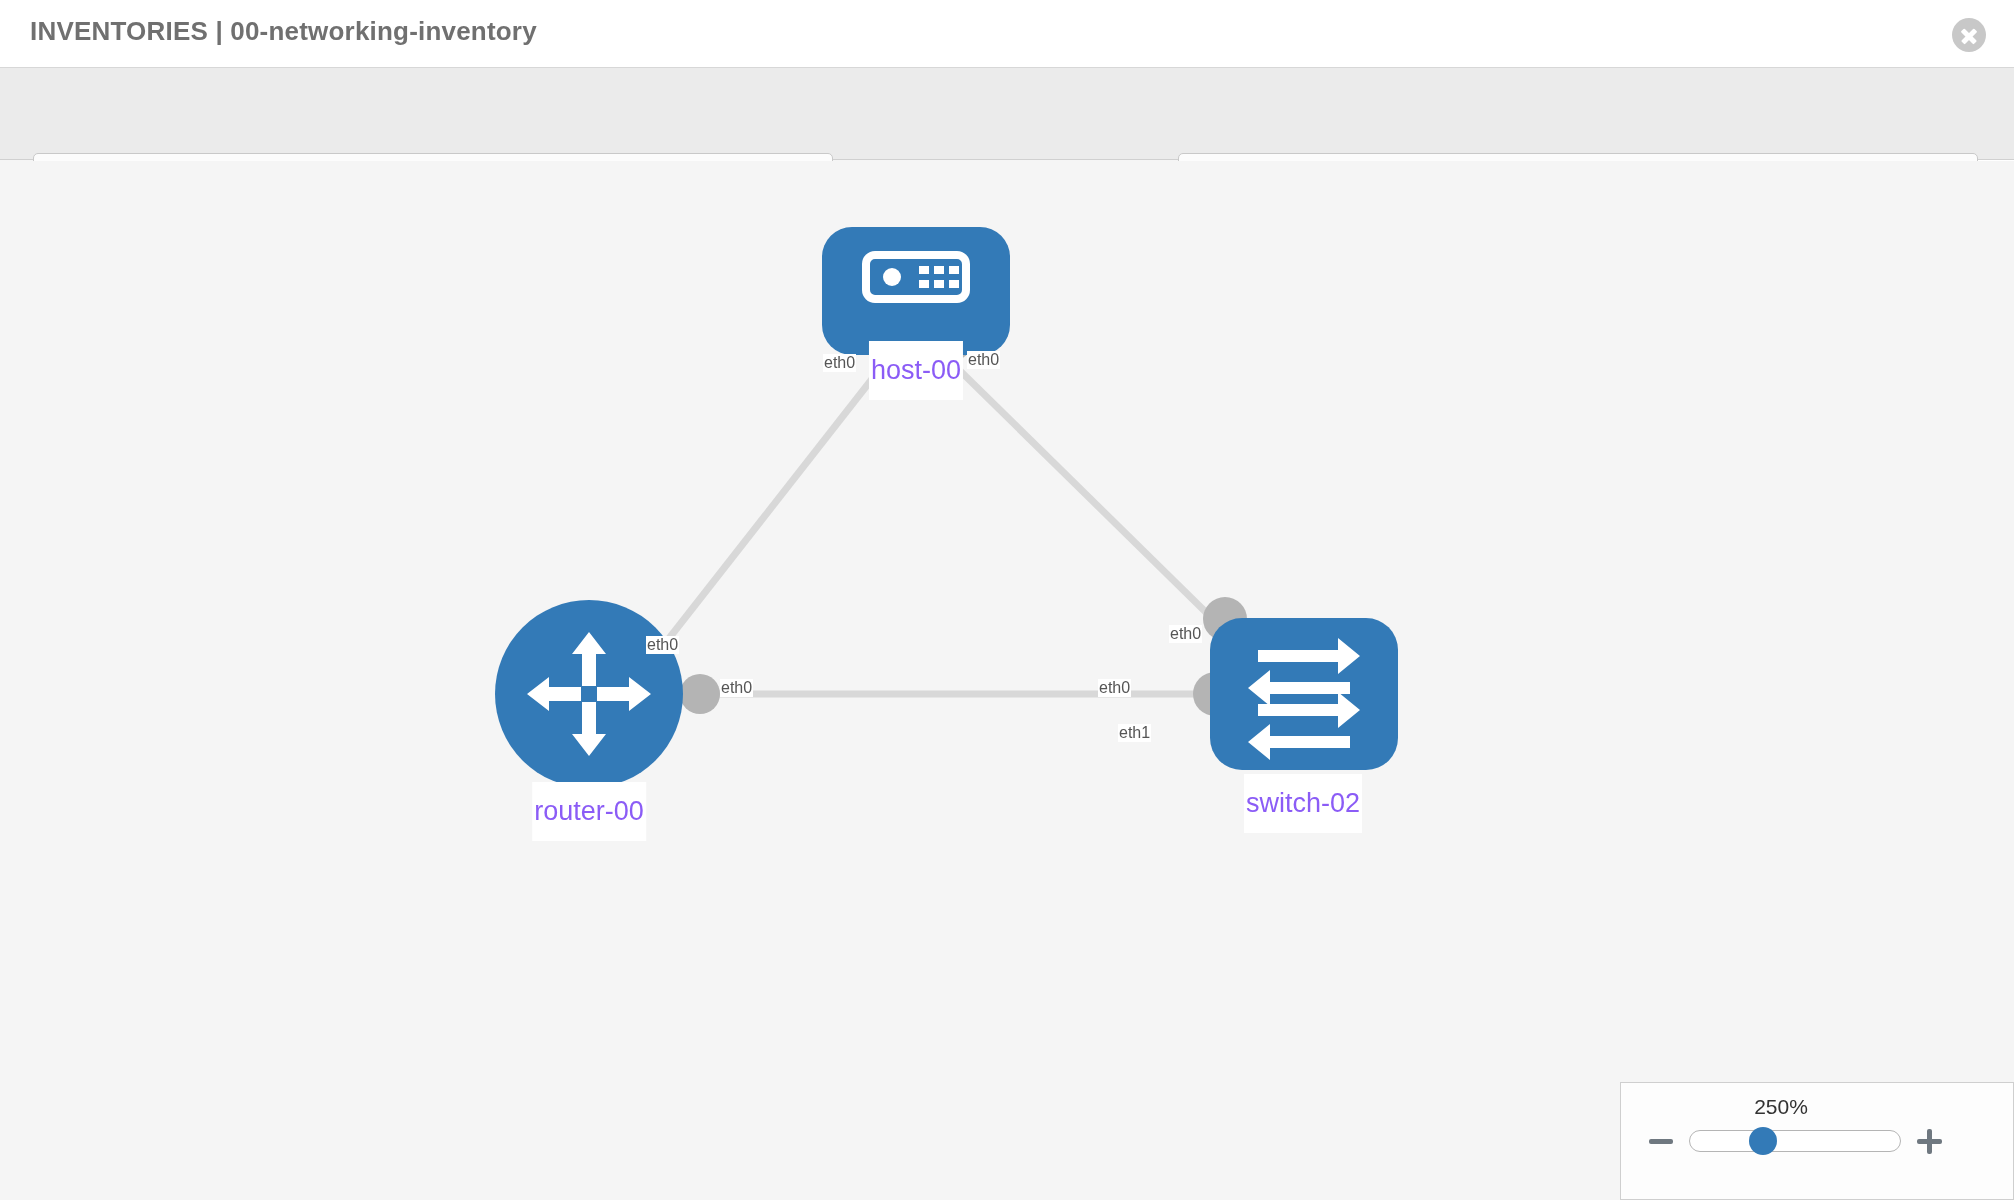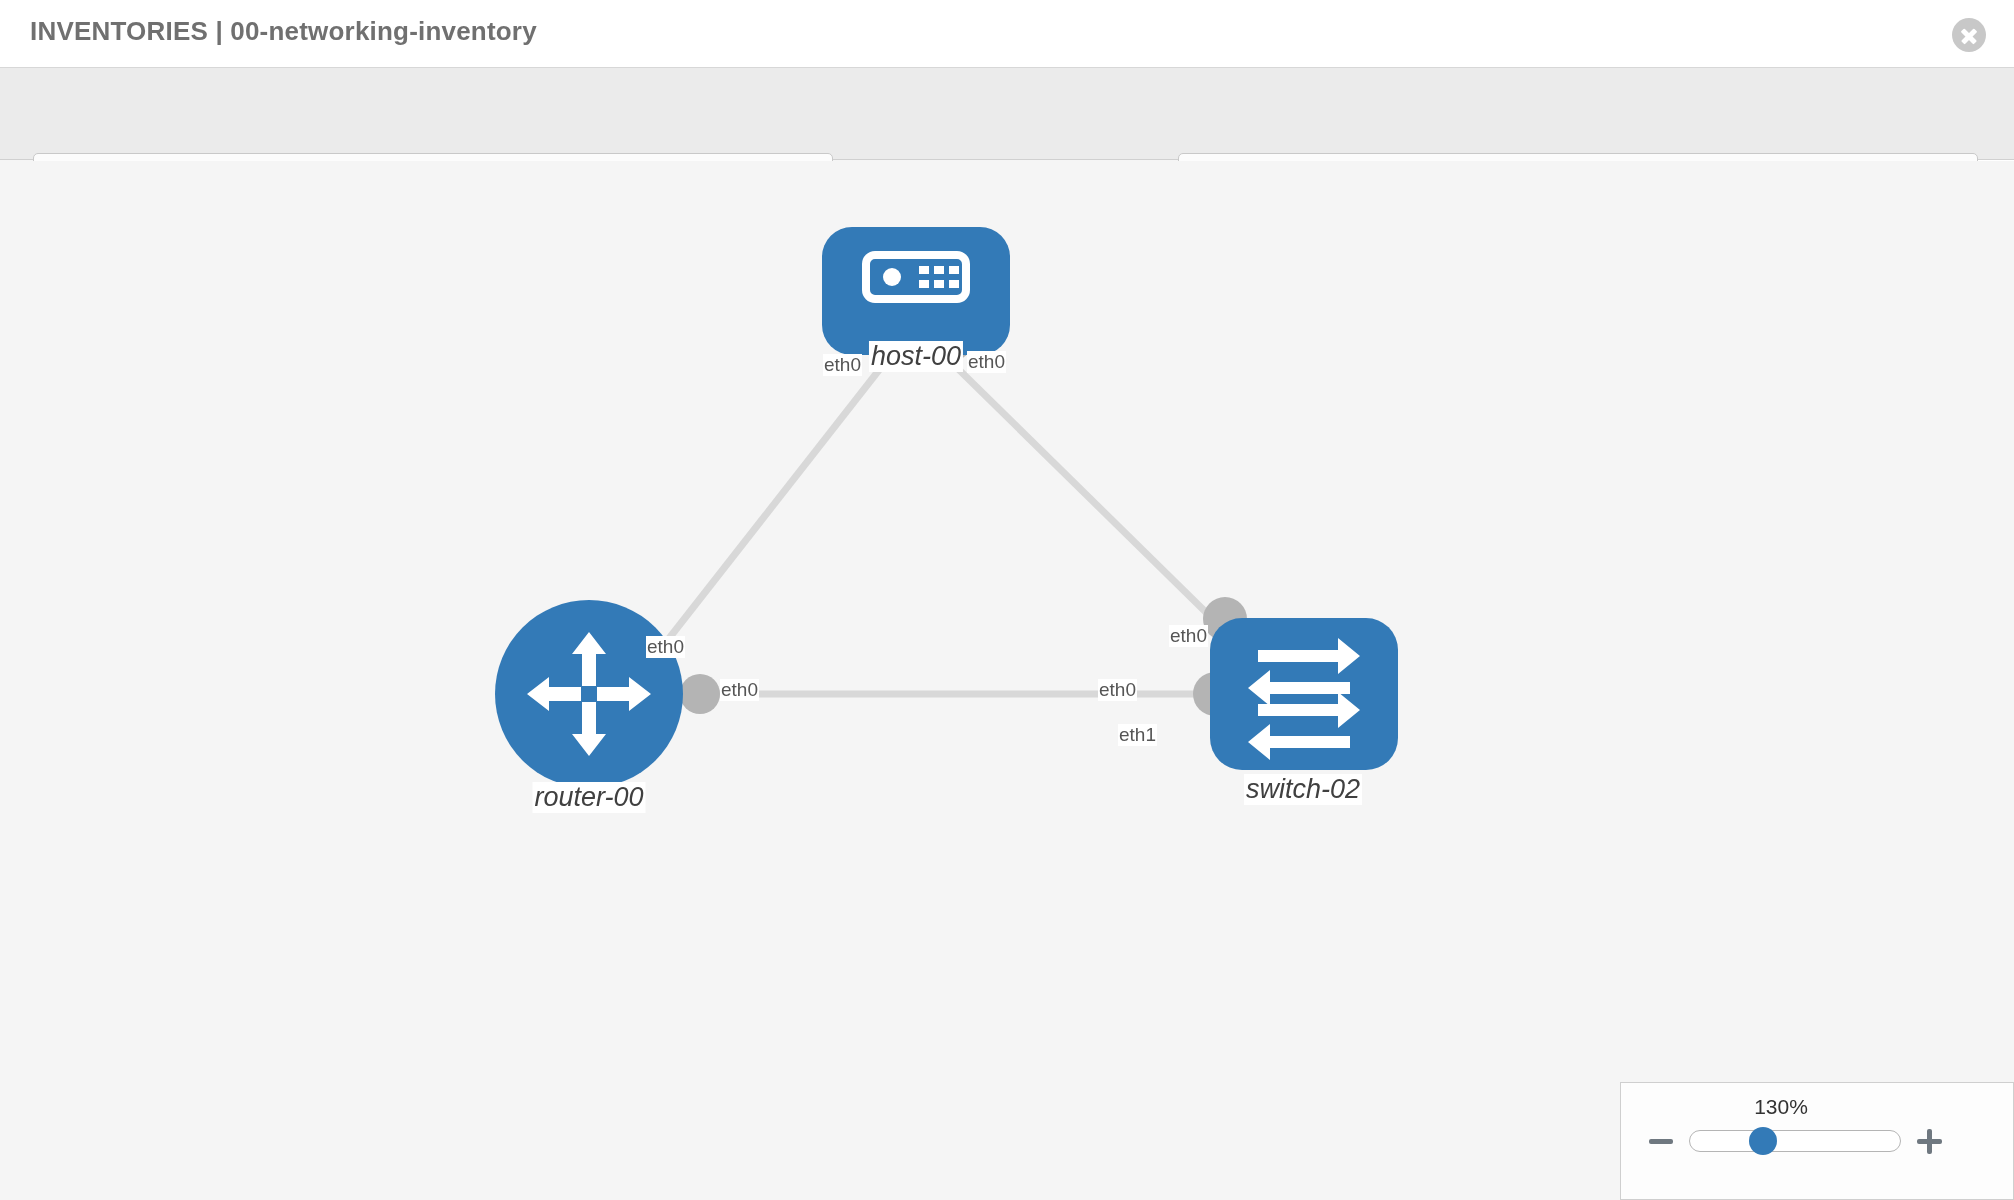--- a/index.html
+++ b/index.html
@@ -108,31 +108,30 @@
   }
   .canvas-svg {
     position: absolute; left: 0; top: 0;
     width: 2014px; height: 1039px;
   }
 
   
   .node-label {
     position: absolute;
     font-size: 27px;
-    color: #404040;
+    color: #8b5cf6;
     background: #ffffff;
     white-space: nowrap;
-    padding: 0 2px;
+    padding: 14px 2px;
     transform: translateX(-50%);
     cursor: pointer;
-    font-style: italic;
   }
   .edge-label {
     position: absolute;
-    font-size: 19px;
+    font-size: 16px;
     color: #555555;
     background: #ffffff;
     white-space: nowrap;
     padding: 0 1px;
     cursor: default;
   }
 
   
   .zoom-panel {
     position: absolute; left: 1620px; top: 1082px;
@@ -275,21 +274,21 @@
     <span class="edge-label" style="left:1169px; top:464px;">eth0</span>
     <span class="edge-label" style="left:720px; top:518px;">eth0</span>
     <span class="edge-label" style="left:1098px; top:518px;">eth0</span>
     <span class="edge-label" style="left:1118px; top:518px;margin-top:45px;">eth1</span>
 
     <span class="node-label" style="left:916px; top:180px;">host-00</span>
     <span class="node-label" style="left:589px; top:613px;margin-top:8px;">router-00</span>
     <span class="node-label" style="left:1303px; top:613px;">switch-02</span>
 
     <div class="zoom-panel" style="left:1620px; top:921px;">
-      <div class="zoom-value">130%</div>
+      <div class="zoom-value">250%</div>
       <div class="zoom-minus"></div>
       <div class="zoom-track"></div>
       <div class="zoom-thumb"></div>
       <div class="zoom-plus"></div>
     </div>
 
   </div>
 </div>
 
 </body></html>

